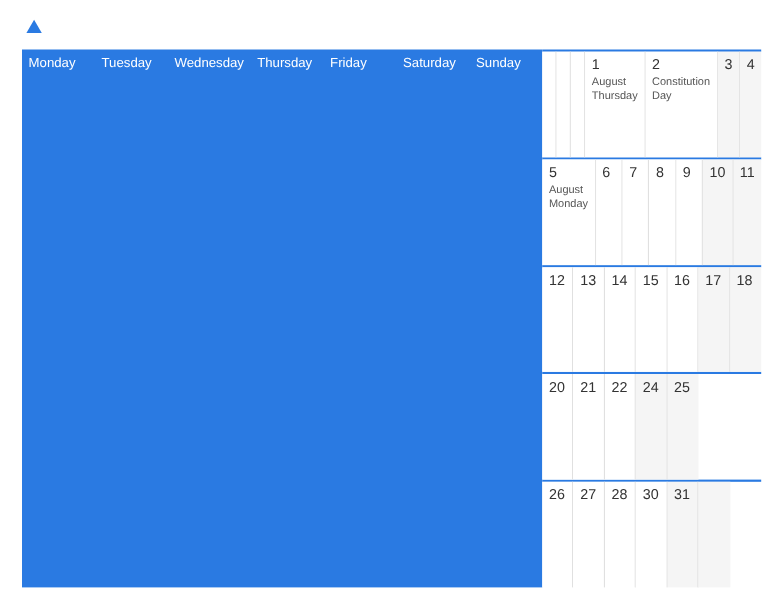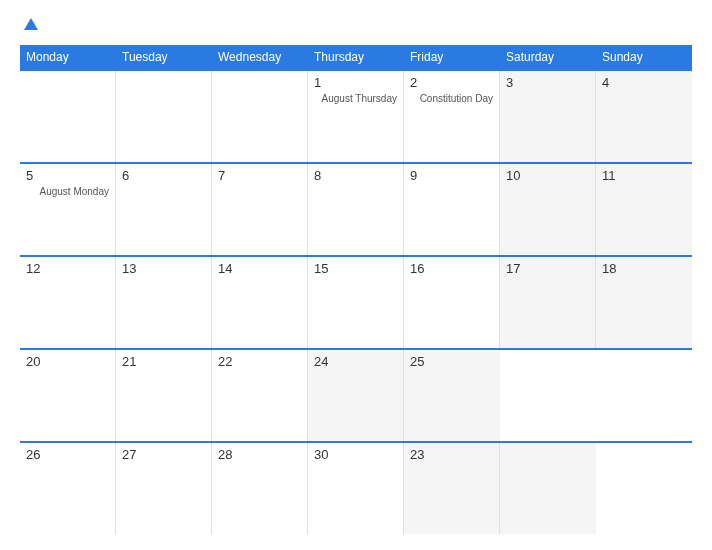--- a/index.html
+++ b/index.html
@@ -56,21 +56,21 @@
     .country {
       font-size: 15px;
       color: #555;
       text-align: right;
       min-width: 80px;
     }
     
     .calendar {
       flex: 1;
       display: flex;
-      flex-direction: column;
+      flex-direction: row;
     }
     .cal-header-row {
       display: grid;
       grid-template-columns: repeat(7, 1fr);
       background: #2a7ae2;
     }
     .cal-header-cell {
       color: #fff;
       font-size: 12px;
       padding: 5px 6px;
@@ -106,21 +106,20 @@
       font-size: 13px;
       color: #333;
       display: block;
       margin-bottom: 2px;
     }
     .holiday-name {
       font-size: 10px;
       color: #555;
       display: block;
       line-height: 1.3;
-      text-align: right;
     }
   </style>
 </head>
 <body>
 
 <div class="page">
 
   <div class="header">
 
     <div class="logo">
@@ -243,19 +242,19 @@
           <div class="cal-cell">
             <span class="day-number">27</span>
           </div>
           <div class="cal-cell">
             <span class="day-number">28</span>
           </div>
           <div class="cal-cell">
             <span class="day-number">30</span>
           </div>
           <div class="cal-cell gray-bg">
-            <span class="day-number">23</span>
+            <span class="day-number">31</span>
           </div>
           <div class="cal-cell gray-bg"></div>
         </div>
       </div>
   </div>
 </div>
 
 </body></html>

